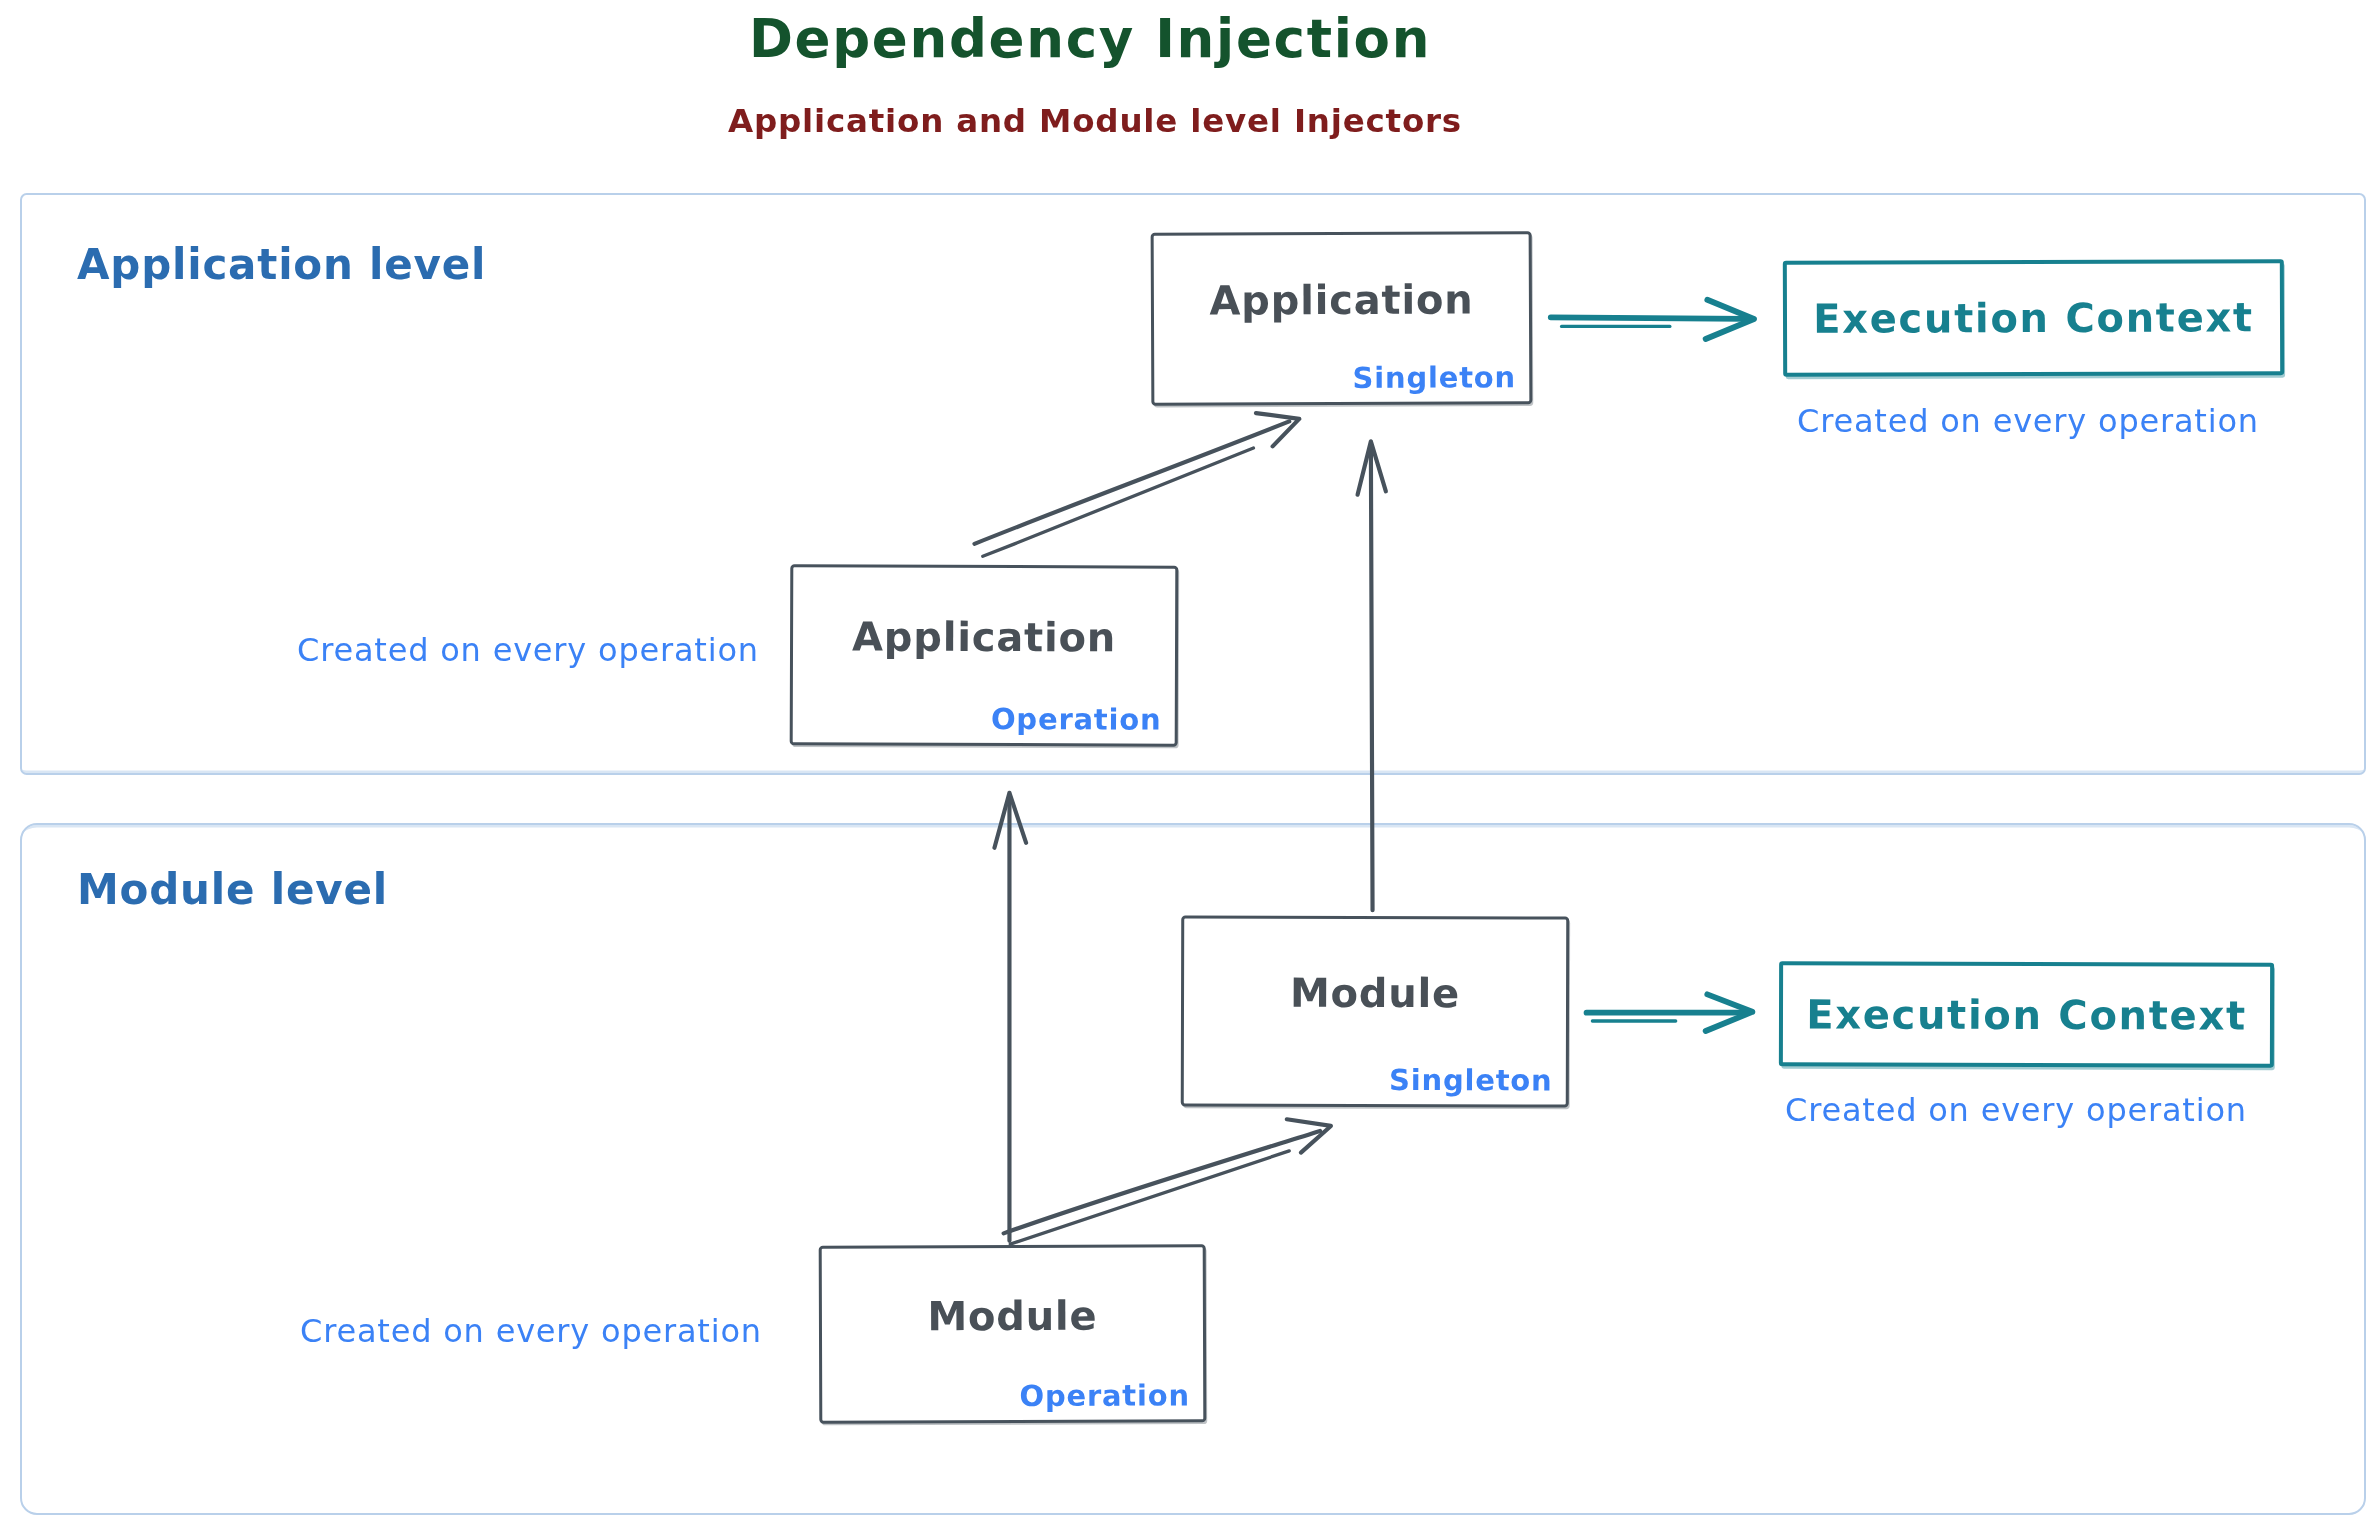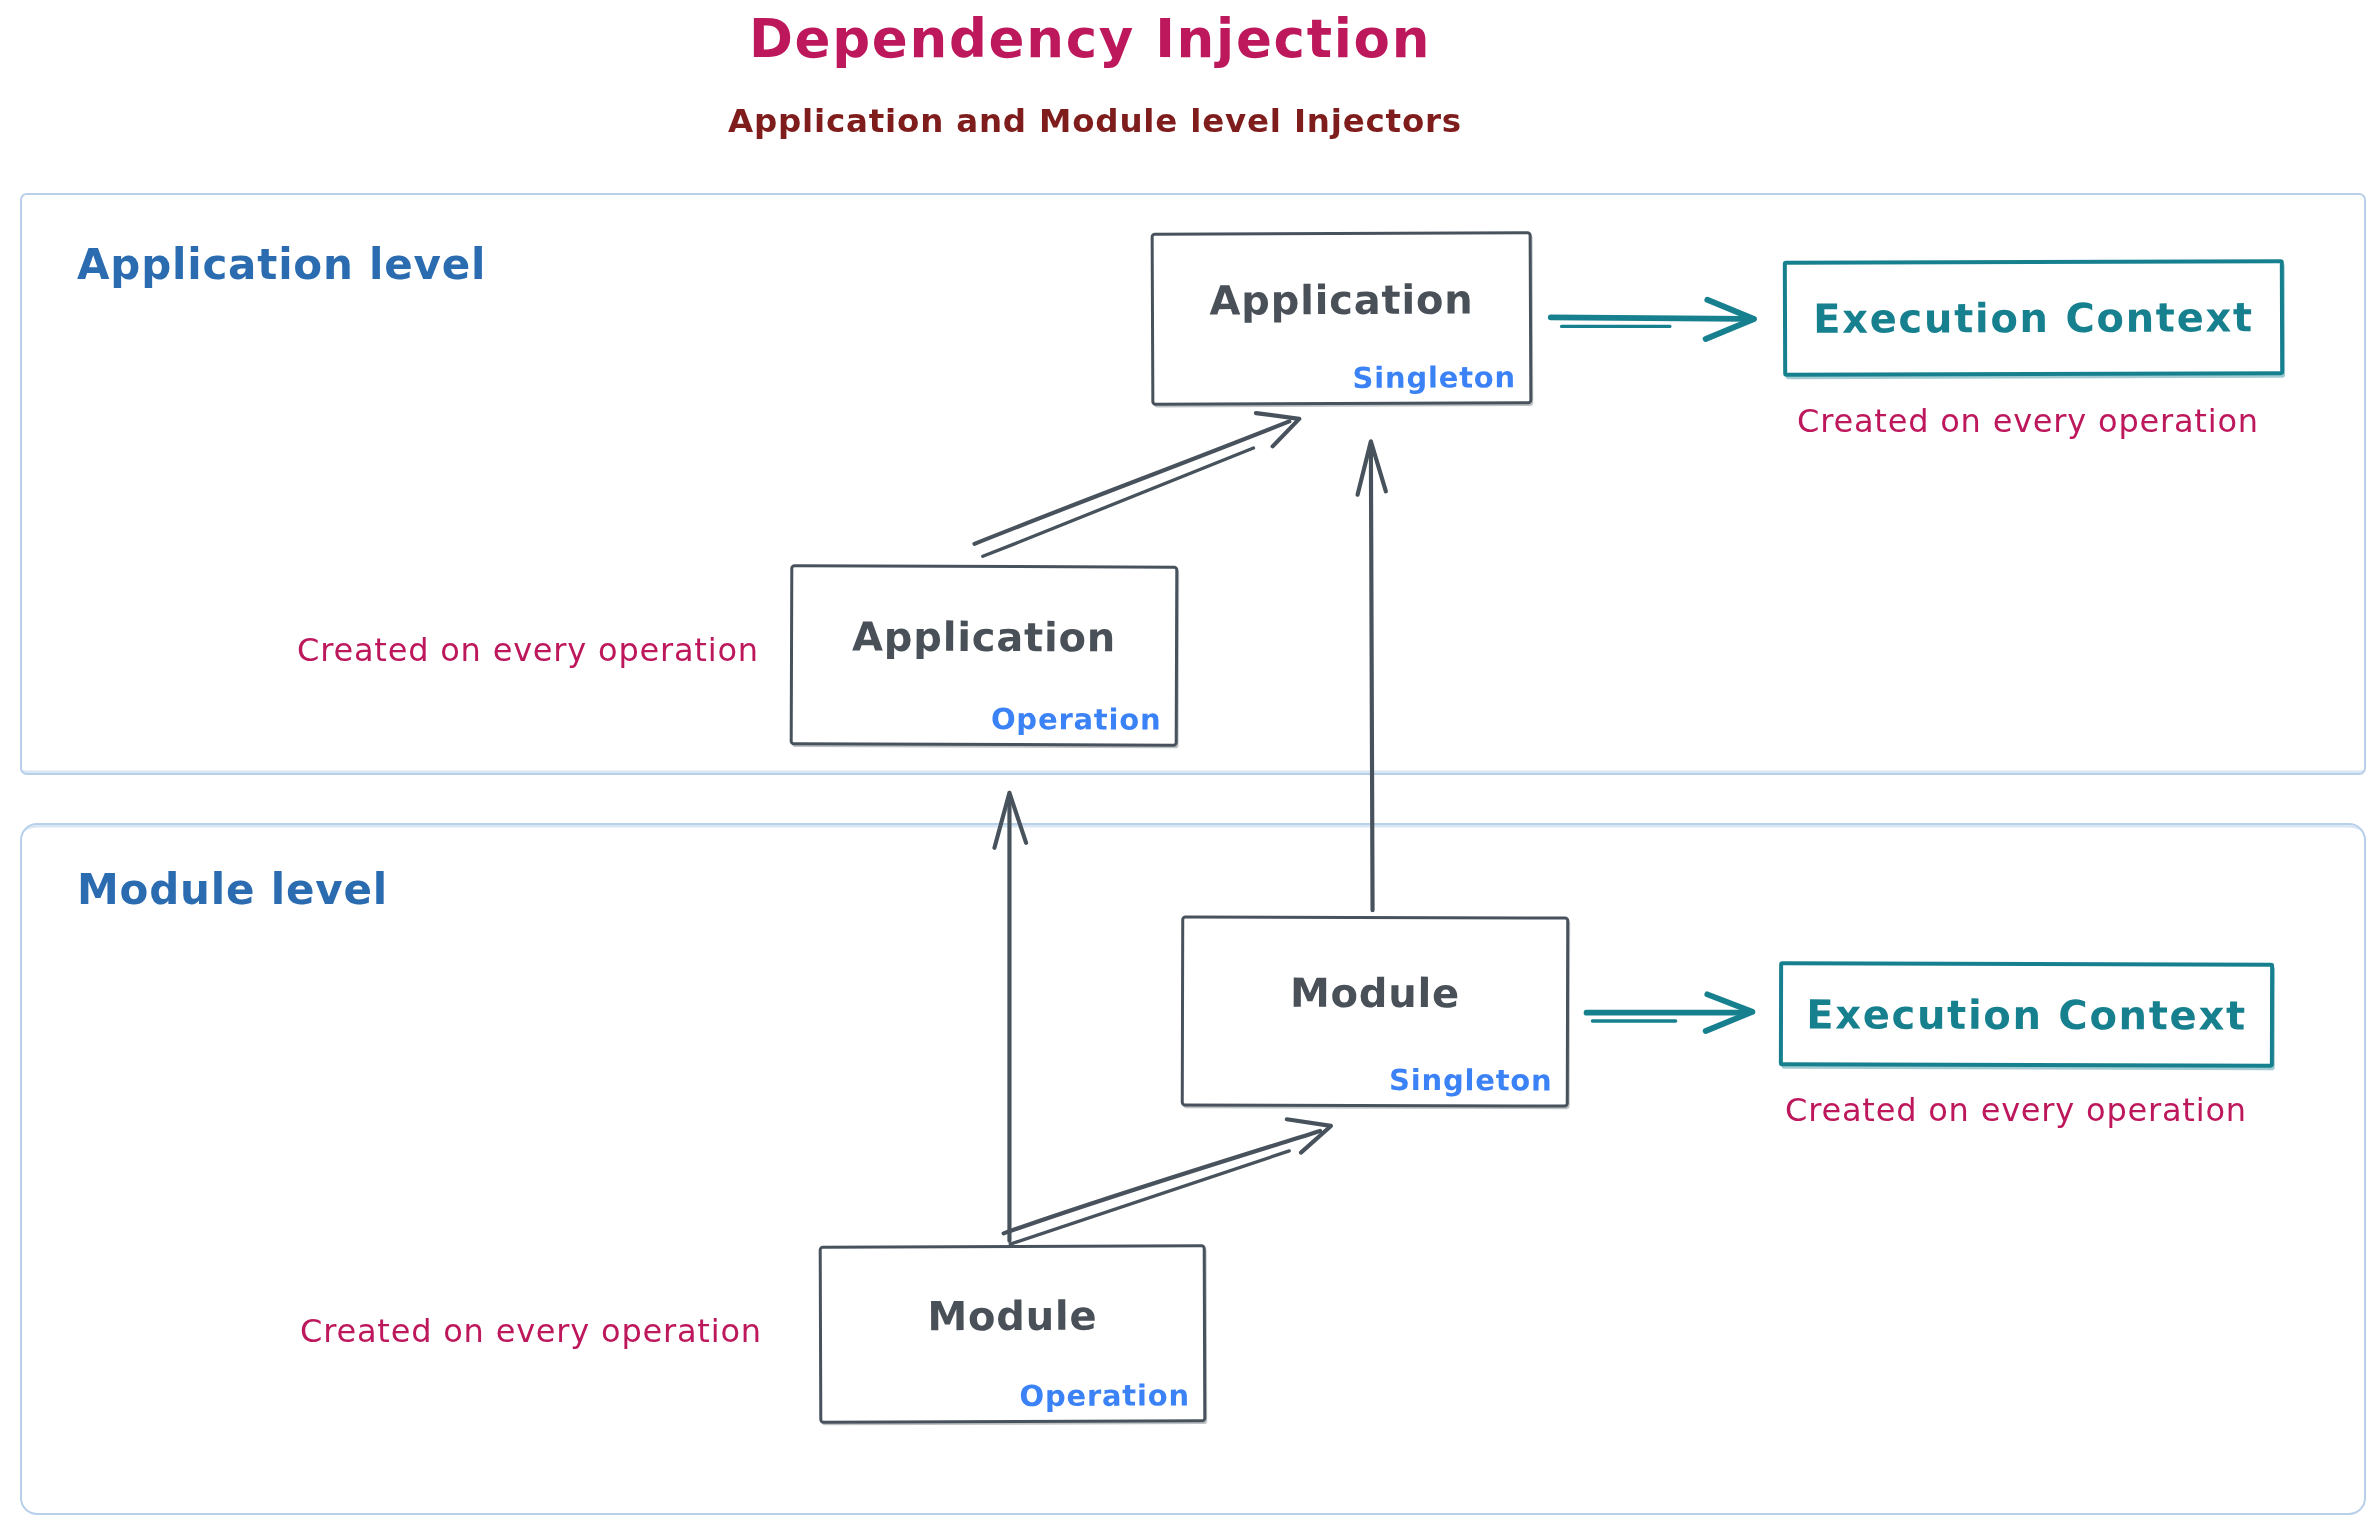--- a/index.html
+++ b/index.html
@@ -8,21 +8,21 @@
     width:2377px;height:1534px;
     background:#ffffff;
     font-family:"DejaVu Sans", sans-serif;
     color:#495057;
     overflow:hidden;
   }
 
   
   .page-title{
     position:absolute;left:1090px;top:8.3px;transform:translateX(-50%);
-    font-size:53px;font-weight:700;letter-spacing:1.7px;color:#be185d;
+    font-size:53px;font-weight:700;letter-spacing:1.7px;color:#14532d;
     white-space:nowrap;
   }
   .page-subtitle{
     position:absolute;left:1095px;top:102px;transform:translateX(-50%);
     font-size:32.5px;font-weight:600;letter-spacing:0.8px;color:#7f1d1d;
     white-space:nowrap;
   }
 
   
   .level-container{
@@ -67,21 +67,21 @@
   }
   .ec-label{
     font-size:40px;font-weight:600;letter-spacing:1.7px;color:#17808f;white-space:nowrap;
   }
   #app-ec-box   {left:1783px;top:260px;width:493px;height:108px;transform:rotate(-0.2deg);}
   #module-ec-box{left:1779px;top:962px;width:487px;height:97px;transform:rotate(0.15deg);}
 
   
   .note{
     position:absolute;
-    font-size:32px;font-weight:500;letter-spacing:0.8px;color:#be185d;white-space:nowrap;
+    font-size:32px;font-weight:500;letter-spacing:0.8px;color:#3b82f6;white-space:nowrap;
   }
   #app-ec-note    {left:1797px;top:402px;}
   #module-ec-note {left:1785px;top:1091px;}
   #app-op-note    {left:297px;top:631px;}
   #module-op-note {left:300px;top:1312px;}
 
   
   #edges-layer{position:absolute;left:0;top:0;width:2377px;height:1534px;pointer-events:none;}
   .edge-gray{stroke:#47525c;fill:none;stroke-linecap:round;stroke-linejoin:round;}
   .edge-teal{stroke:#17808f;fill:none;stroke-linecap:round;stroke-linejoin:round;}

